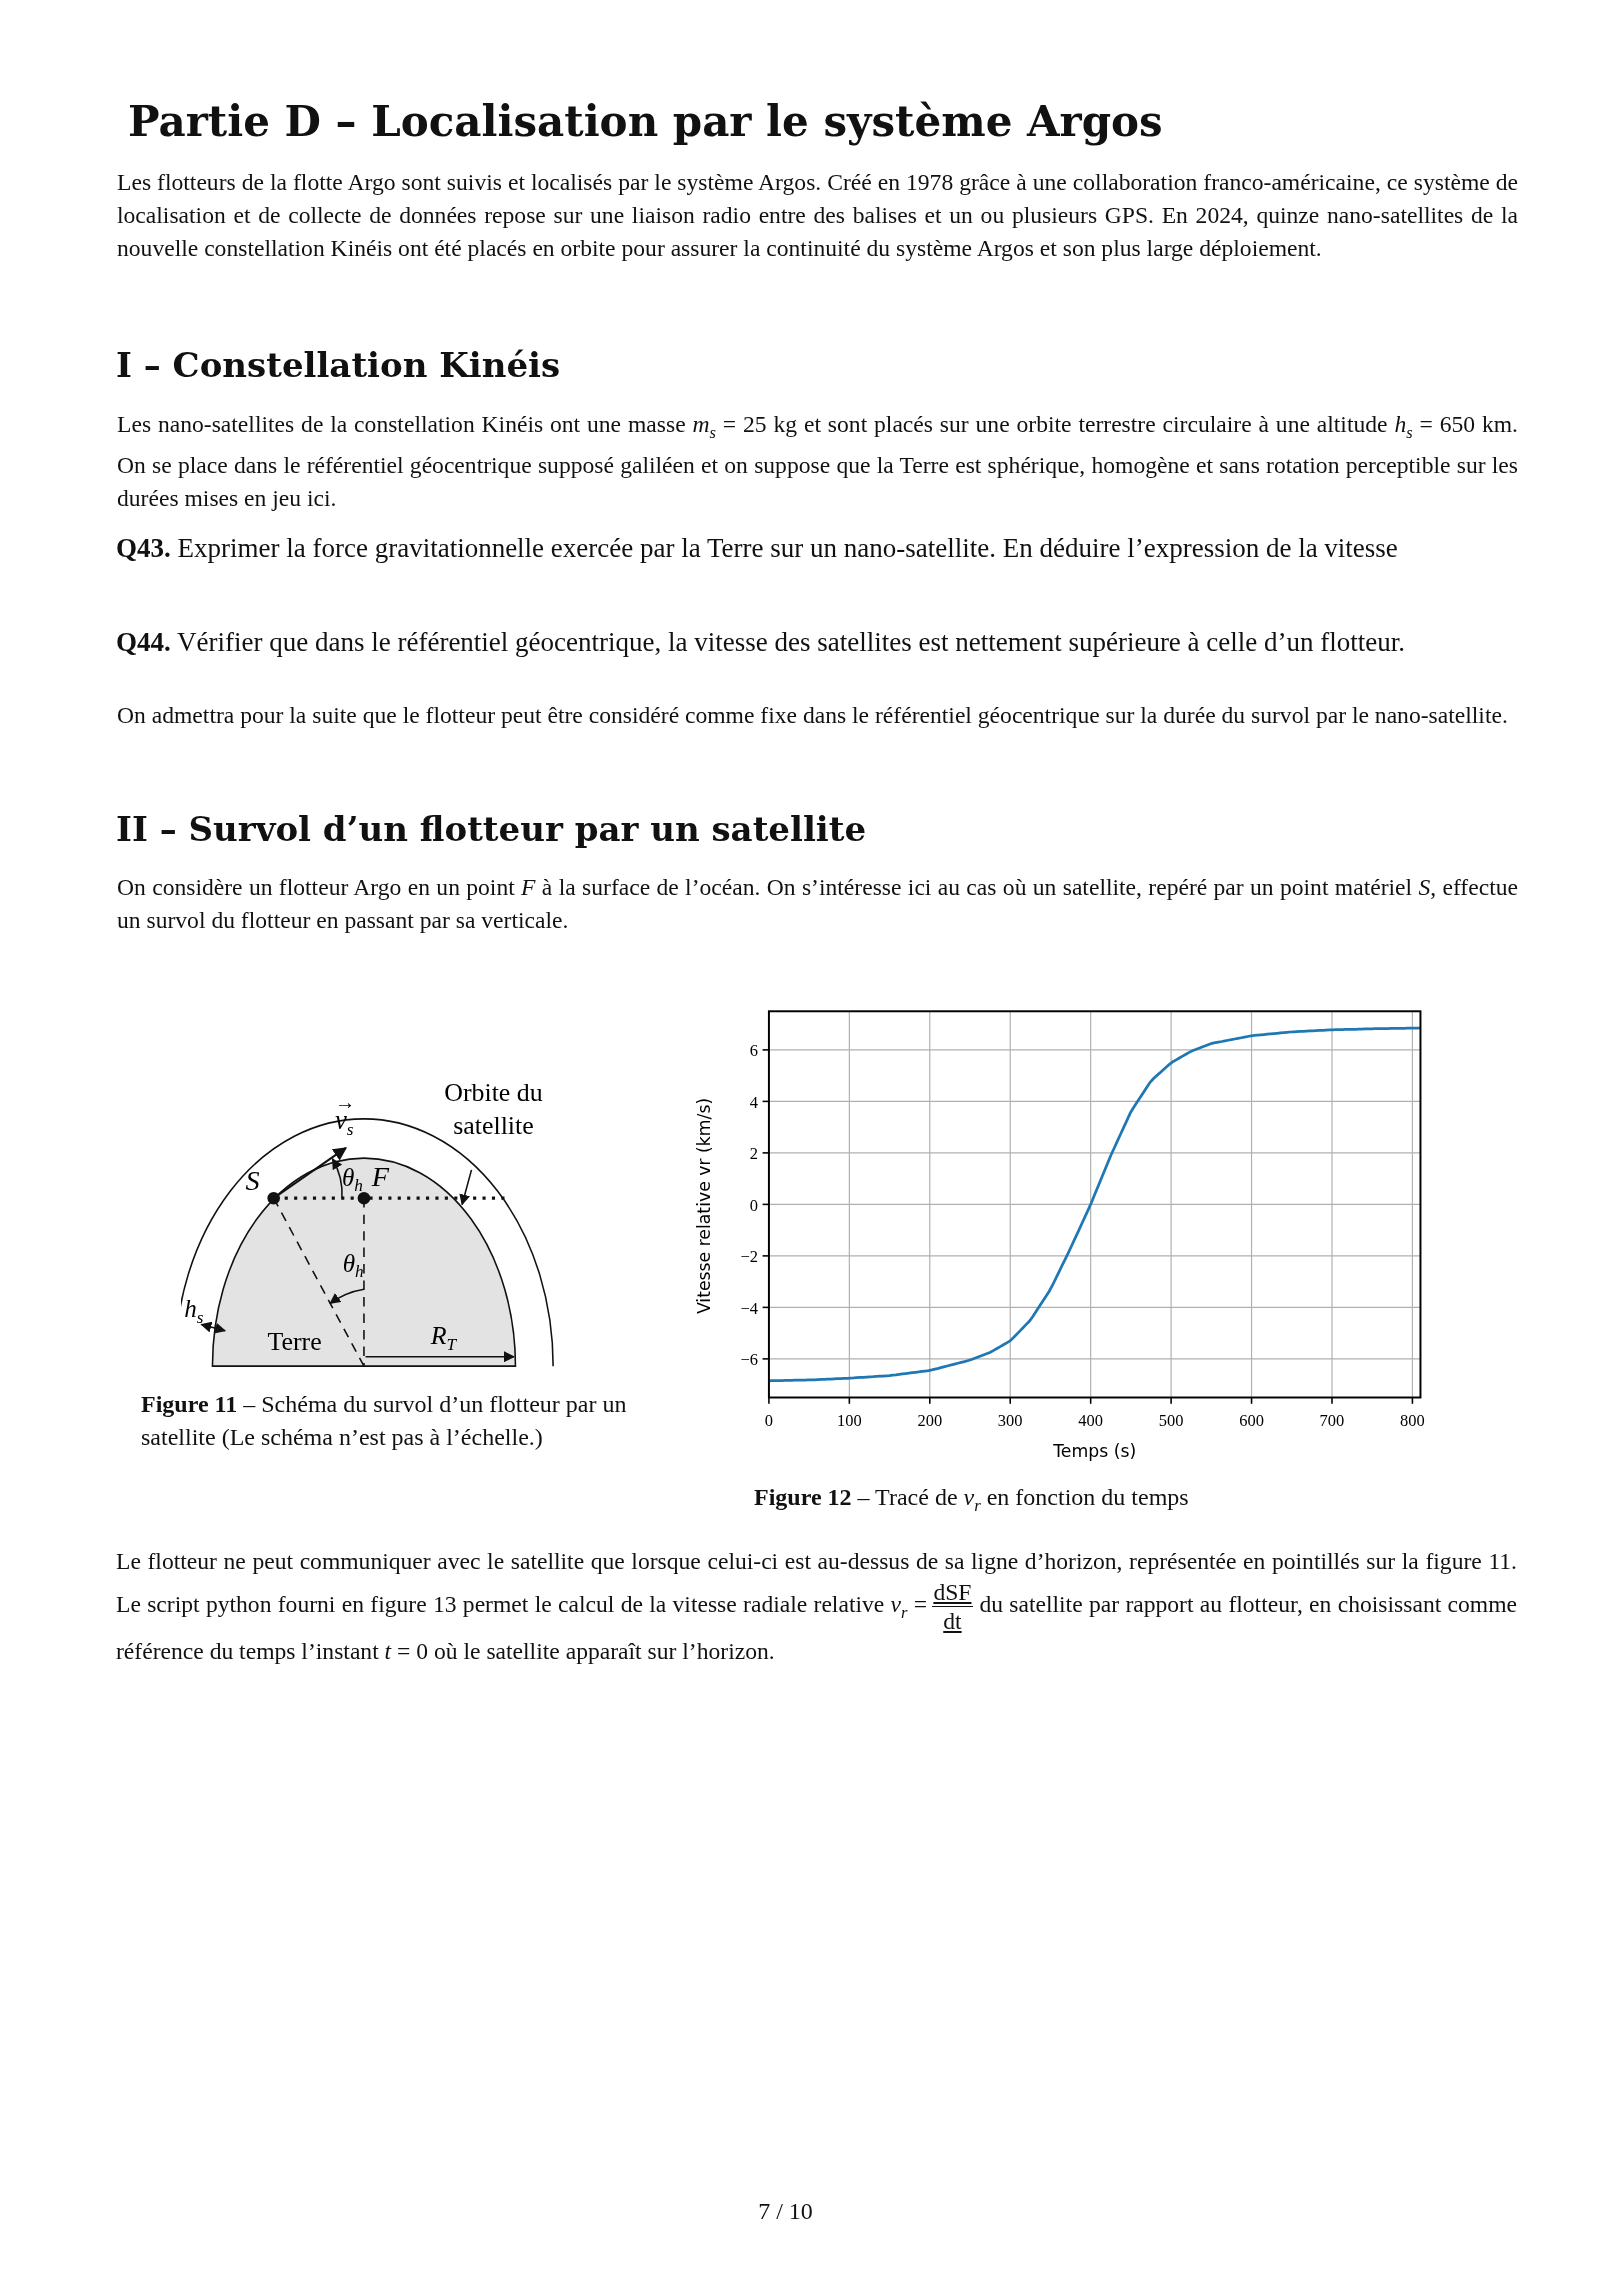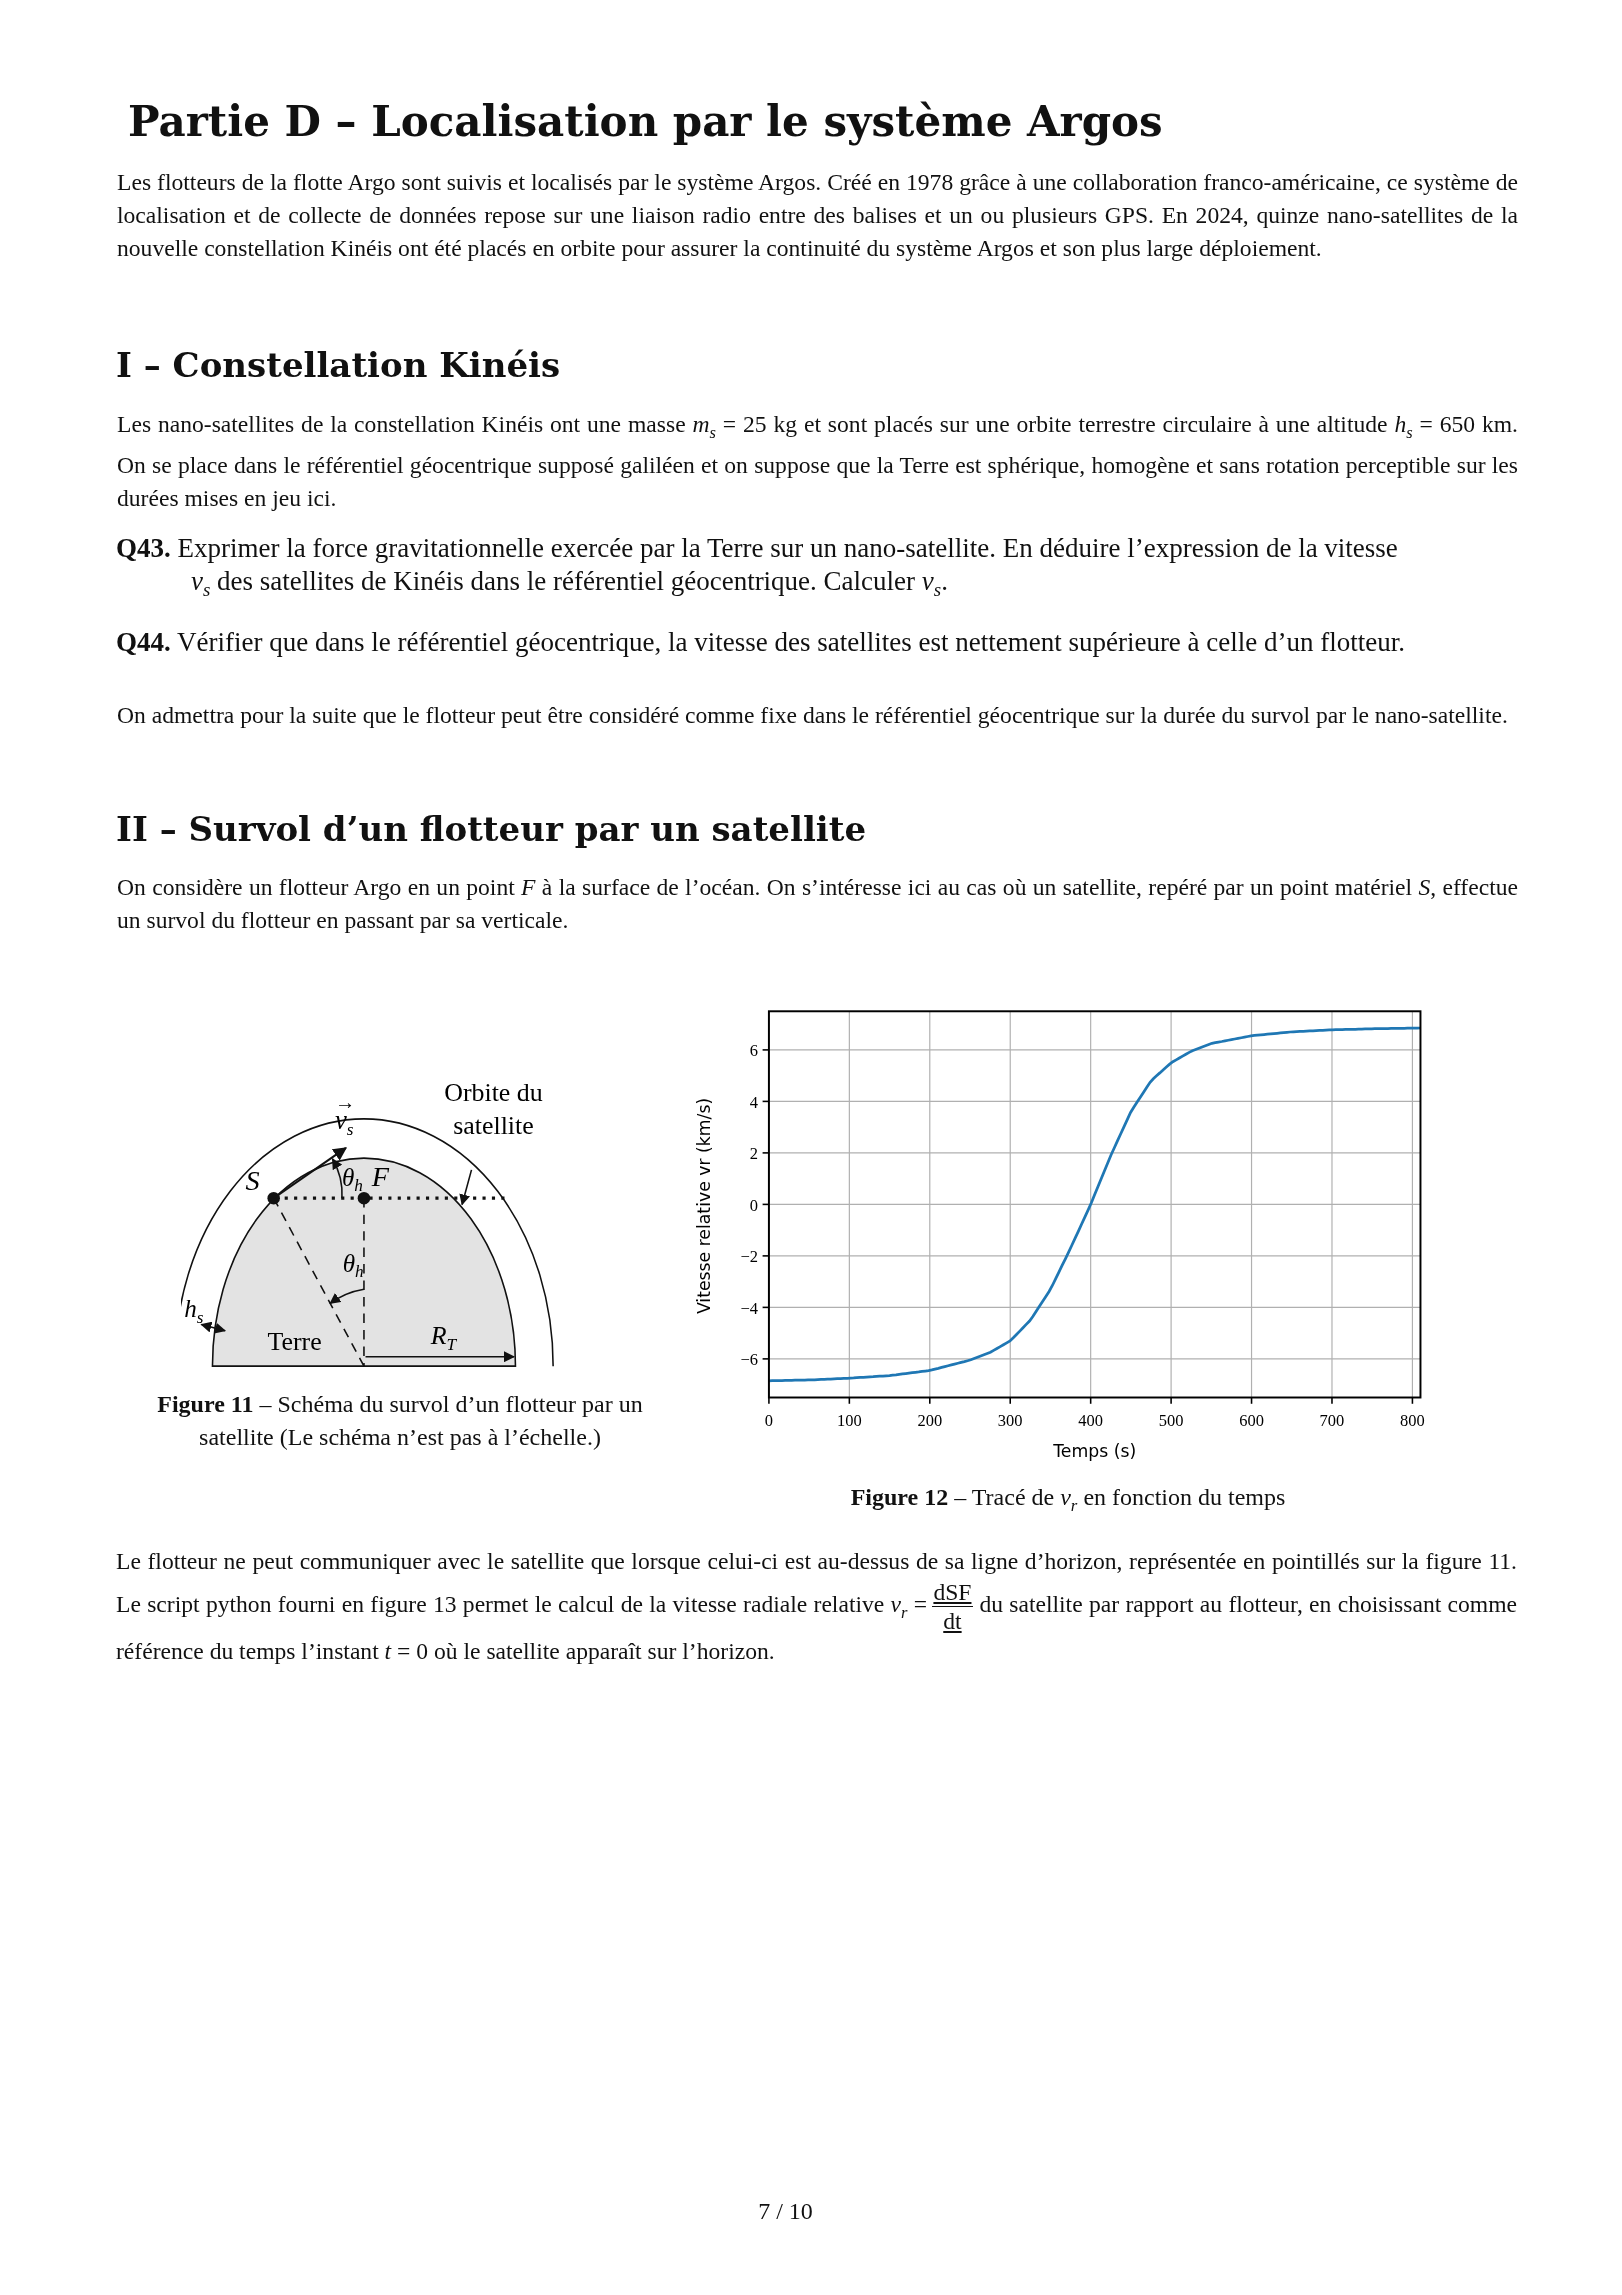--- a/index.html
+++ b/index.html
@@ -6,21 +6,21 @@
   body { width: 1623px; height: 2295px; position: relative; font-family: "DejaVu Serif", "Liberation Serif", serif; color: #111; }
   .page { position: absolute; left: 116px; top: 0; width: 1401px; }
   h1 { position: absolute; top: 85px; left: 0; margin: 12px; font-size: 42px; font-weight: bold; letter-spacing: 0px; white-space: nowrap; }
   h2 { position: absolute; margin: 0; font-size: 34px; font-weight: bold; white-space: nowrap; }
   p.txt { position: absolute; margin: 0; left: 1px; width: 1401px; font-size: 23.6px; line-height: 33px; text-align: justify; font-family: "Liberation Serif", "DejaVu Serif", serif; }
   .q { position: absolute; left: 0; width: 1401px; font-size: 27px; line-height: 33px; font-family: "Liberation Serif", serif; text-align: justify; }
   .q .qn { font-weight: bold; }
   .q .cont { padding-left: 75px; display: block; }
   i.m { font-style: italic; }
   sub { font-size: 70%; }
-  .caption { position: absolute; font-family: "Liberation Serif", serif; font-size: 24px; line-height: 33px; text-align: center; }
+  .caption { position: absolute; font-family: "Liberation Serif", serif; font-size: 24px; line-height: 33px; }
   .caption b { font-weight: bold; }
   .pagenum { position: absolute; top: 2198px; left: 0; width: 1571px; text-align: center; font-size: 24px; font-family: "Liberation Serif", serif; }
   svg text { font-family: "Liberation Serif", serif; }
   .axis-txt { font-family: "DejaVu Sans", sans-serif; }
   .frac { display: inline-block; vertical-align: middle; text-align: center; line-height: 28px; margin-left: 4.7px; text-decoration: underline; }
   .frac span { display: block; }
   .frac .num { border-bottom: 1.6px solid #111; padding: 0 1.6px; }
 </style>
 </head>
 <body>
@@ -31,21 +31,20 @@
 
   <p class="txt" style="top:166px">Les flotteurs de la flotte Argo sont suivis et localisés par le système Argos. Créé en 1978 grâce à une collaboration franco-américaine, ce système de localisation et de collecte de données repose sur une liaison radio entre des balises et un ou plusieurs GPS. En 2024, quinze nano-satellites de la nouvelle constellation Kinéis ont été placés en orbite pour assurer la continuité du système Argos et son plus large déploiement.</p>
 
   <h2 style="top:345px">I – Constellation Kinéis</h2>
 
   <p class="txt" style="top:408px"><span>Les nano-satellites de la constellation Kinéis ont une masse </span><i class="m"><span>m</span><sub>s</sub></i><span> = 25 kg et sont placés sur une orbite terrestre circulaire à une altitude </span><i class="m"><span>h</span><sub>s</sub></i><span> = 650 km. On se place dans le référentiel géocentrique supposé galiléen et on suppose que la Terre est sphérique, homogène et sans rotation perceptible sur les durées mises en jeu ici.</span></p>
 
   <div class="q" style="top:532px">
     <span class="qn">Q43.</span>
     <span>Exprimer la force gravitationnelle exercée par la Terre sur un nano-satellite. En déduire l’expression de la vitesse</span>
-    <span class="cont"><i class="m"><span>v</span><sub>s</sub></i><span> des satellites de Kinéis dans le référentiel géocentrique. Calculer </span><i class="m"><span>v</span><sub>s</sub></i>.</span>
   </div>
 
   <div class="q" style="top:626px">
     <span class="qn">Q44.</span>
     <span>Vérifier que dans le référentiel géocentrique, la vitesse des satellites est nettement supérieure à celle d’un flotteur.</span>
   </div>
 
   <p class="txt" style="top:699px">On admettra pour la suite que le flotteur peut être considéré comme fixe dans le référentiel géocentrique sur la durée du survol par le nano-satellite.</p>
 
   <h2 style="top:809px">II – Survol d’un flotteur par un satellite</h2>

